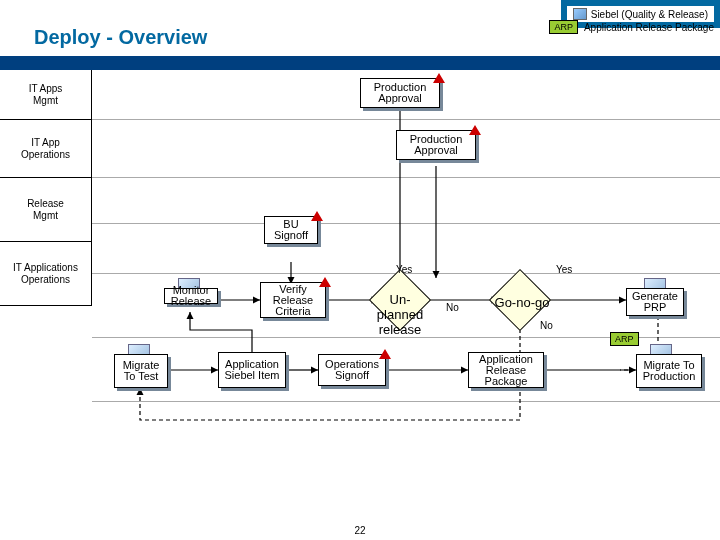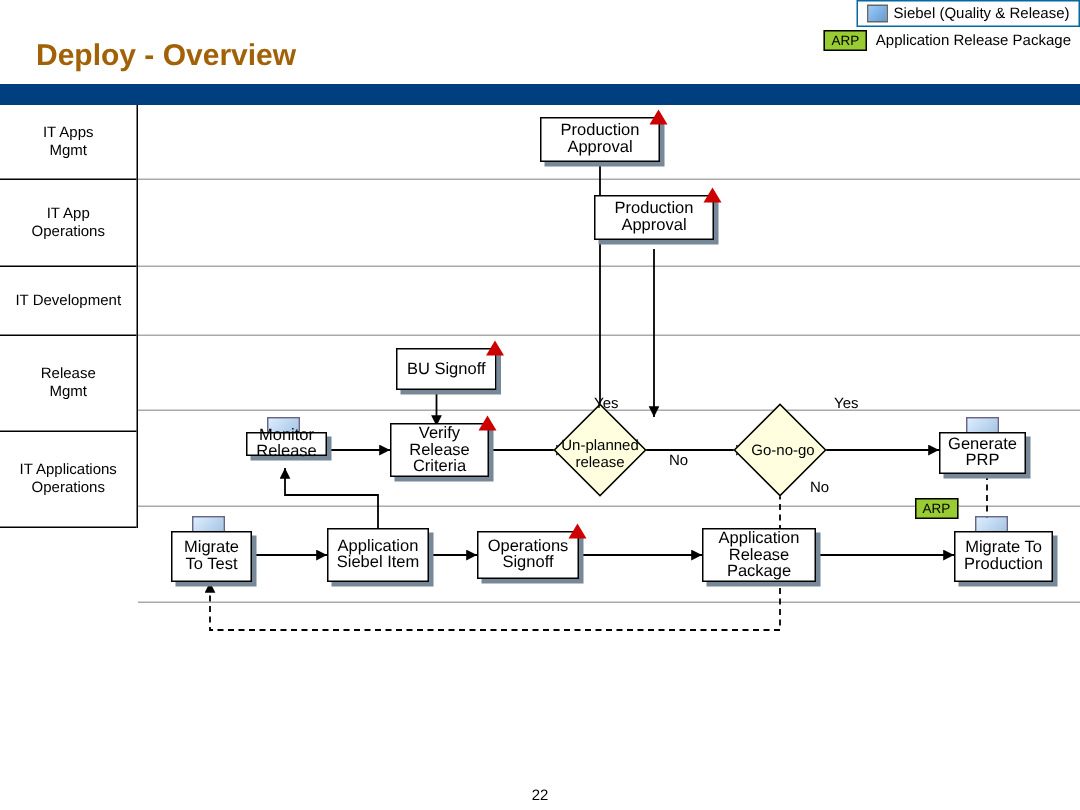--- a/index.html
+++ b/index.html
@@ -1,20 +1,20 @@
 <!DOCTYPE html>
 <html><head>
 <meta charset="utf-8">
 <style>
   *{box-sizing:border-box;margin:0;padding:0}
   body{font-family:Arial,Helvetica,sans-serif;font-size:10px;color:#000;background:#fff;width:720px;height:540px;position:relative;overflow:hidden}
-  .topbar{position:absolute;top:0;right:0;border:1px solid #0369a1;display:flex;align-items:center;padding:2px 6px;gap:4px;background:#fff}
+  .topbar{position:absolute;top:0;right:0;border:6px solid #0369a1;display:flex;align-items:center;padding:2px 6px;gap:4px;background:#fff}
   .topbar .icon{width:14px;height:12px;background:linear-gradient(135deg,#9cf,#69c);border:1px solid #666}
   .title-row{position:absolute;top:20px;left:0;right:0;height:34px;display:flex;align-items:center}
-  .title-row h1{font-size:20px;font-weight:bold;color:#a16207;margin-left:24px}
+  .title-row h1{font-size:20px;font-weight:bold;color:#0369a1;margin-left:34px}
   .legend{position:absolute;top:20px;right:6px;font-size:10px}
   .legend-row{display:flex;align-items:center;gap:6px;margin-bottom:4px}
   .arp-chip{background:#9c3;color:#000;font-size:9px;padding:1px 4px;border:1px solid #000}
   .tri{width:0;height:0;border-left:6px solid transparent;border-right:6px solid transparent;border-bottom:10px solid #c00;display:inline-block}
   .blue-bar{position:absolute;top:56px;left:0;right:0;height:14px;background:#003f7f}
   .lanes{position:absolute;top:70px;left:0;width:92px;border-right:1px solid #000}
   .lane{border-bottom:1px solid #000;display:flex;flex-direction:column;justify-content:center;align-items:center;text-align:center;padding:4px;font-size:10px;line-height:12px}
   .lane.h1{height:50px}
   .lane.h2{height:58px}
   .lane.h3{height:46px}
@@ -25,21 +25,21 @@
   .swim.r1{top:70px;height:50px}
   .swim.r2{top:120px;height:58px}
   .swim.r3{top:178px;height:46px}
   .swim.r4{top:224px;height:50px}
   .swim.r5{top:274px;height:64px}
   .swim.r6{top:338px;height:64px}
   .node{position:absolute;background:#fff;border:1px solid #000;text-align:center;display:flex;align-items:center;justify-content:center;padding:4px;font-size:11px;line-height:11px;box-shadow:3px 3px 0 #789}
   .node.ctrl::after{content:"";position:absolute;top:-6px;right:-6px;width:0;height:0;border-left:6px solid transparent;border-right:6px solid transparent;border-bottom:10px solid #c00}
   .deco{position:absolute;width:22px;height:18px;background:linear-gradient(135deg,#def,#9bd);border:1px solid #668}
   .diamond{position:absolute;width:44px;height:44px;transform:rotate(45deg);background:#ffffe0;border:1px solid #000}
-  .dlabel{position:absolute;font-size:10px;text-align:center;width:60px}
+  .dlabel{position:absolute;font-size:13px;text-align:center;width:60px}
   .edge-label{position:absolute;font-size:10px}
   .arp-tag{position:absolute;background:#9c3;border:1px solid #000;font-size:9px;padding:1px 4px}
   svg.arrows{position:absolute;top:0;left:0;width:720px;height:540px;pointer-events:none}
   .pagenum{position:absolute;bottom:4px;left:0;right:0;text-align:center;font-size:10px}
 </style>
 </head>
 <body>
 
 <div class="topbar">
   <span class="icon"></span>
@@ -59,24 +59,20 @@
 <div class="blue-bar"></div>
 
 <div class="lanes">
   <div class="lane h1">
     <span>IT Apps</span>
     <span>Mgmt</span>
   </div>
   <div class="lane h2">
     <span>IT App</span>
     <span>Operations</span>
-  </div>
-  <div class="lane h3">
-    <span>IT Development</span>
-    <span></span>
   </div>
   <div class="lane h5">
     <span>Release</span>
     <span>Mgmt</span>
   </div>
   <div class="lane h6">
     <span>IT Applications</span>
     <span>Operations</span>
   </div>
 </div>
@@ -123,21 +119,21 @@
 
   <line x1="436" y1="166" x2="436" y2="278" stroke="#000" stroke-width="1.2" marker-end="url(#ah)"></line>
 </svg>
 
 <div class="node ctrl" style="left:360px;top:78px;width:80px;height:30px">
     <span>Production Approval</span>
   </div>
 <div class="node ctrl" style="left:396px;top:130px;width:80px;height:30px">
     <span>Production Approval</span>
   </div>
-<div class="node ctrl" style="left:264px;top:232px;width:67px;height:28px">
+<div class="node ctrl" style="left:264px;top:216px;width:54px;height:28px">
     <span>BU Signoff</span>
   </div>
 
 <div class="deco" style="left:178px;top:278px"></div>
 <div class="node" style="left:164px;top:288px;width:54px;height:16px">
     <span>Monitor Release</span>
   </div>
 
 <div class="node ctrl" style="left:260px;top:282px;width:66px;height:36px">
     <span>Verify Release Criteria</span>

